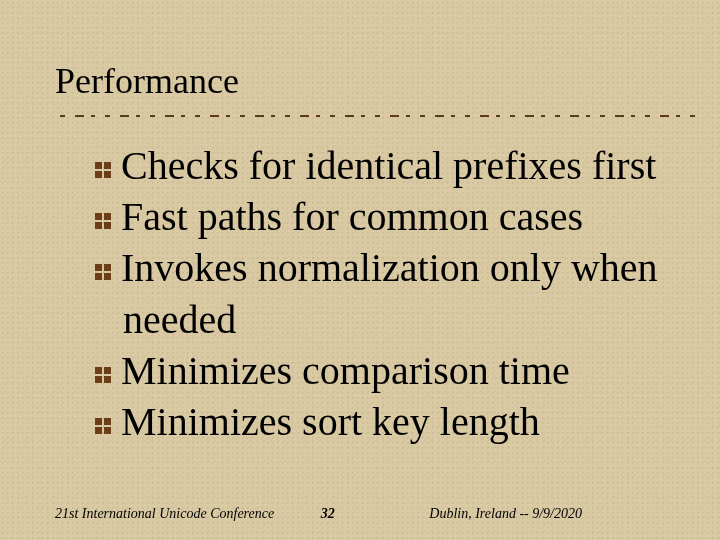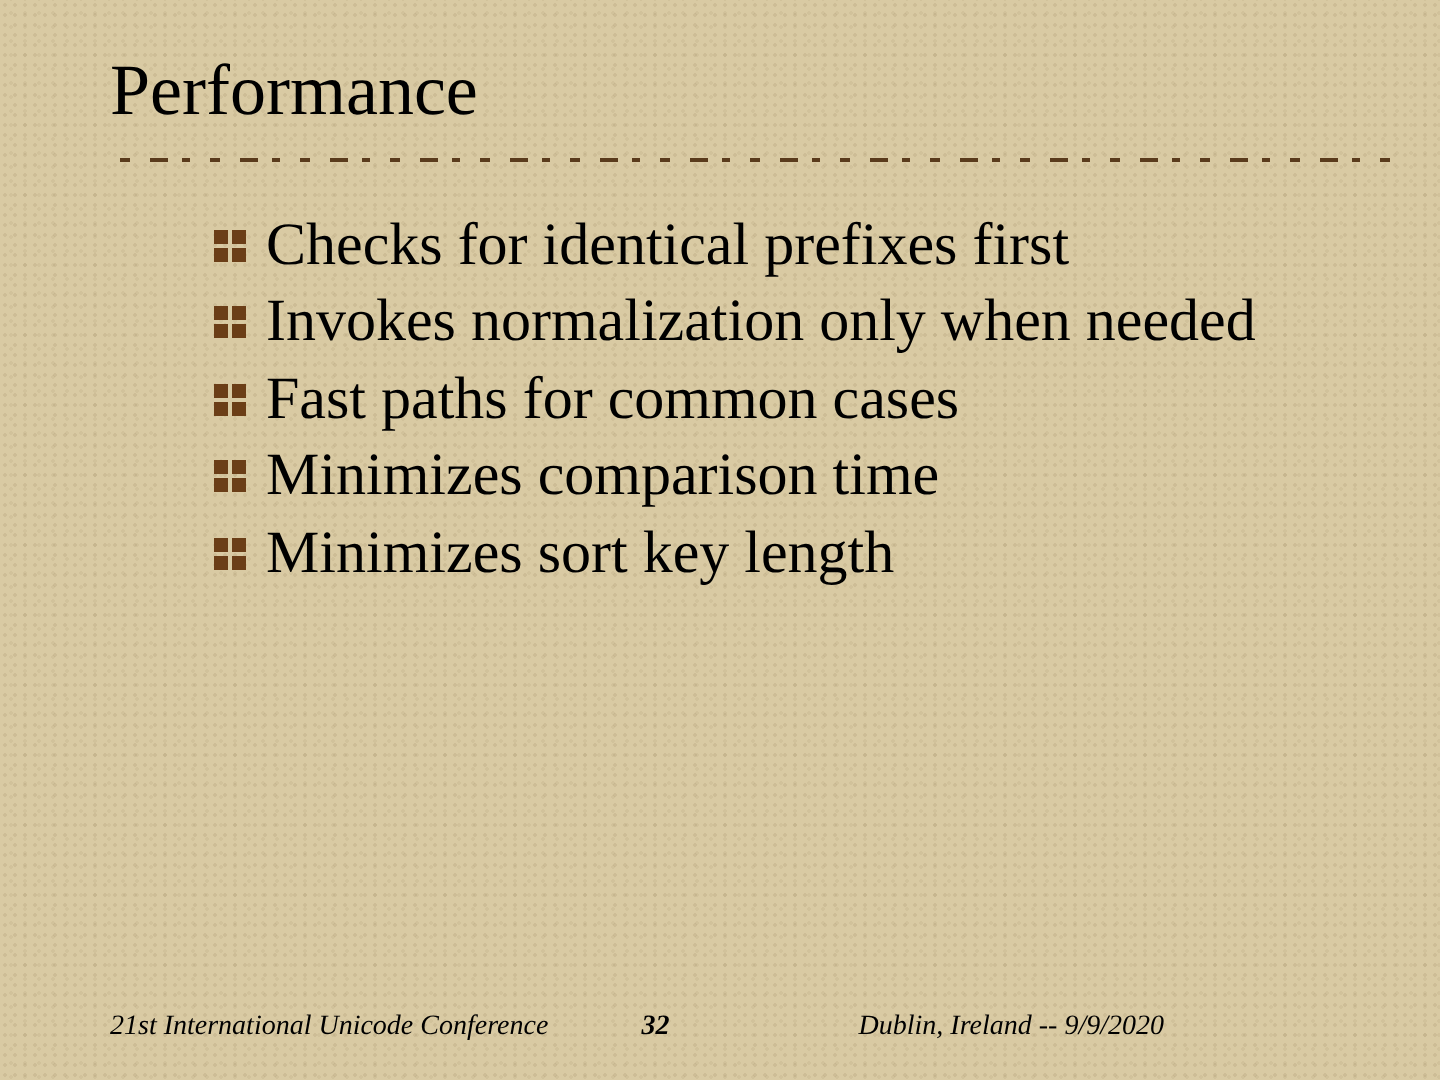--- a/index.html
+++ b/index.html
@@ -14,21 +14,21 @@
       radial-gradient(rgba(120,100,60,0.12) 1px, transparent 1px),
       radial-gradient(rgba(120,100,60,0.08) 1px, transparent 1px);
     background-size: 5px 5px, 7px 7px;
     background-position: 0 0, 2px 3px;
   }
   .slide {
     position: relative;
     width: 720px;
     height: 540px;
     box-sizing: border-box;
-    padding: 24px 25px 0 55px;
+    padding: 60px 25px 0 55px;
     color: #000;
   }
   .title {
     font-size: 36px;
     font-weight: 400;
     margin: 0 0 12px 0;
     padding: 0;
   }
   .divider {
     width: 640px;
@@ -43,23 +43,23 @@
       transparent 29px, transparent 36px,
       #5a3b1c 36px, #5a3b1c 40px,
       transparent 40px, transparent 45px
     );
     background-size: 45px 2px;
     background-repeat: repeat-x;
     background-position: 0 1px;
   }
   ul.bullets {
     list-style: none;
-    margin: 12px;
+    margin: 0;
     padding: 0 0 0 40px;
-    font-size: 30px;
+    font-size: 40px;
     line-height: 1.28;
   }
   ul.bullets li {
     position: relative;
     padding-left: 28px;
     margin: 0;
     text-indent: -28px;
   }
   ul.bullets li .bicon {
     display: inline-block;
@@ -112,31 +112,31 @@
       </span><span>Checks for identical prefixes first</span>
     </li>
     <li>
       <span class="bicon">
         <svg viewBox="0 0 16 16" width="16" height="16">
           <rect x="0" y="0" width="7" height="7" fill="#6b3e17"></rect>
           <rect x="9" y="0" width="7" height="7" fill="#6b3e17"></rect>
           <rect x="0" y="9" width="7" height="7" fill="#6b3e17"></rect>
           <rect x="9" y="9" width="7" height="7" fill="#6b3e17"></rect>
         </svg>
-      </span><span>Invokes normalization only when needed</span>
+      </span><span>Fast paths for common cases</span>
     </li>
     <li>
       <span class="bicon">
         <svg viewBox="0 0 16 16" width="16" height="16">
           <rect x="0" y="0" width="7" height="7" fill="#6b3e17"></rect>
           <rect x="9" y="0" width="7" height="7" fill="#6b3e17"></rect>
           <rect x="0" y="9" width="7" height="7" fill="#6b3e17"></rect>
           <rect x="9" y="9" width="7" height="7" fill="#6b3e17"></rect>
         </svg>
-      </span><span>Fast paths for common cases</span>
+      </span><span>Invokes normalization only when needed</span>
     </li>
     <li>
       <span class="bicon">
         <svg viewBox="0 0 16 16" width="16" height="16">
           <rect x="0" y="0" width="7" height="7" fill="#6b3e17"></rect>
           <rect x="9" y="0" width="7" height="7" fill="#6b3e17"></rect>
           <rect x="0" y="9" width="7" height="7" fill="#6b3e17"></rect>
           <rect x="9" y="9" width="7" height="7" fill="#6b3e17"></rect>
         </svg>
       </span><span>Minimizes comparison time</span>

